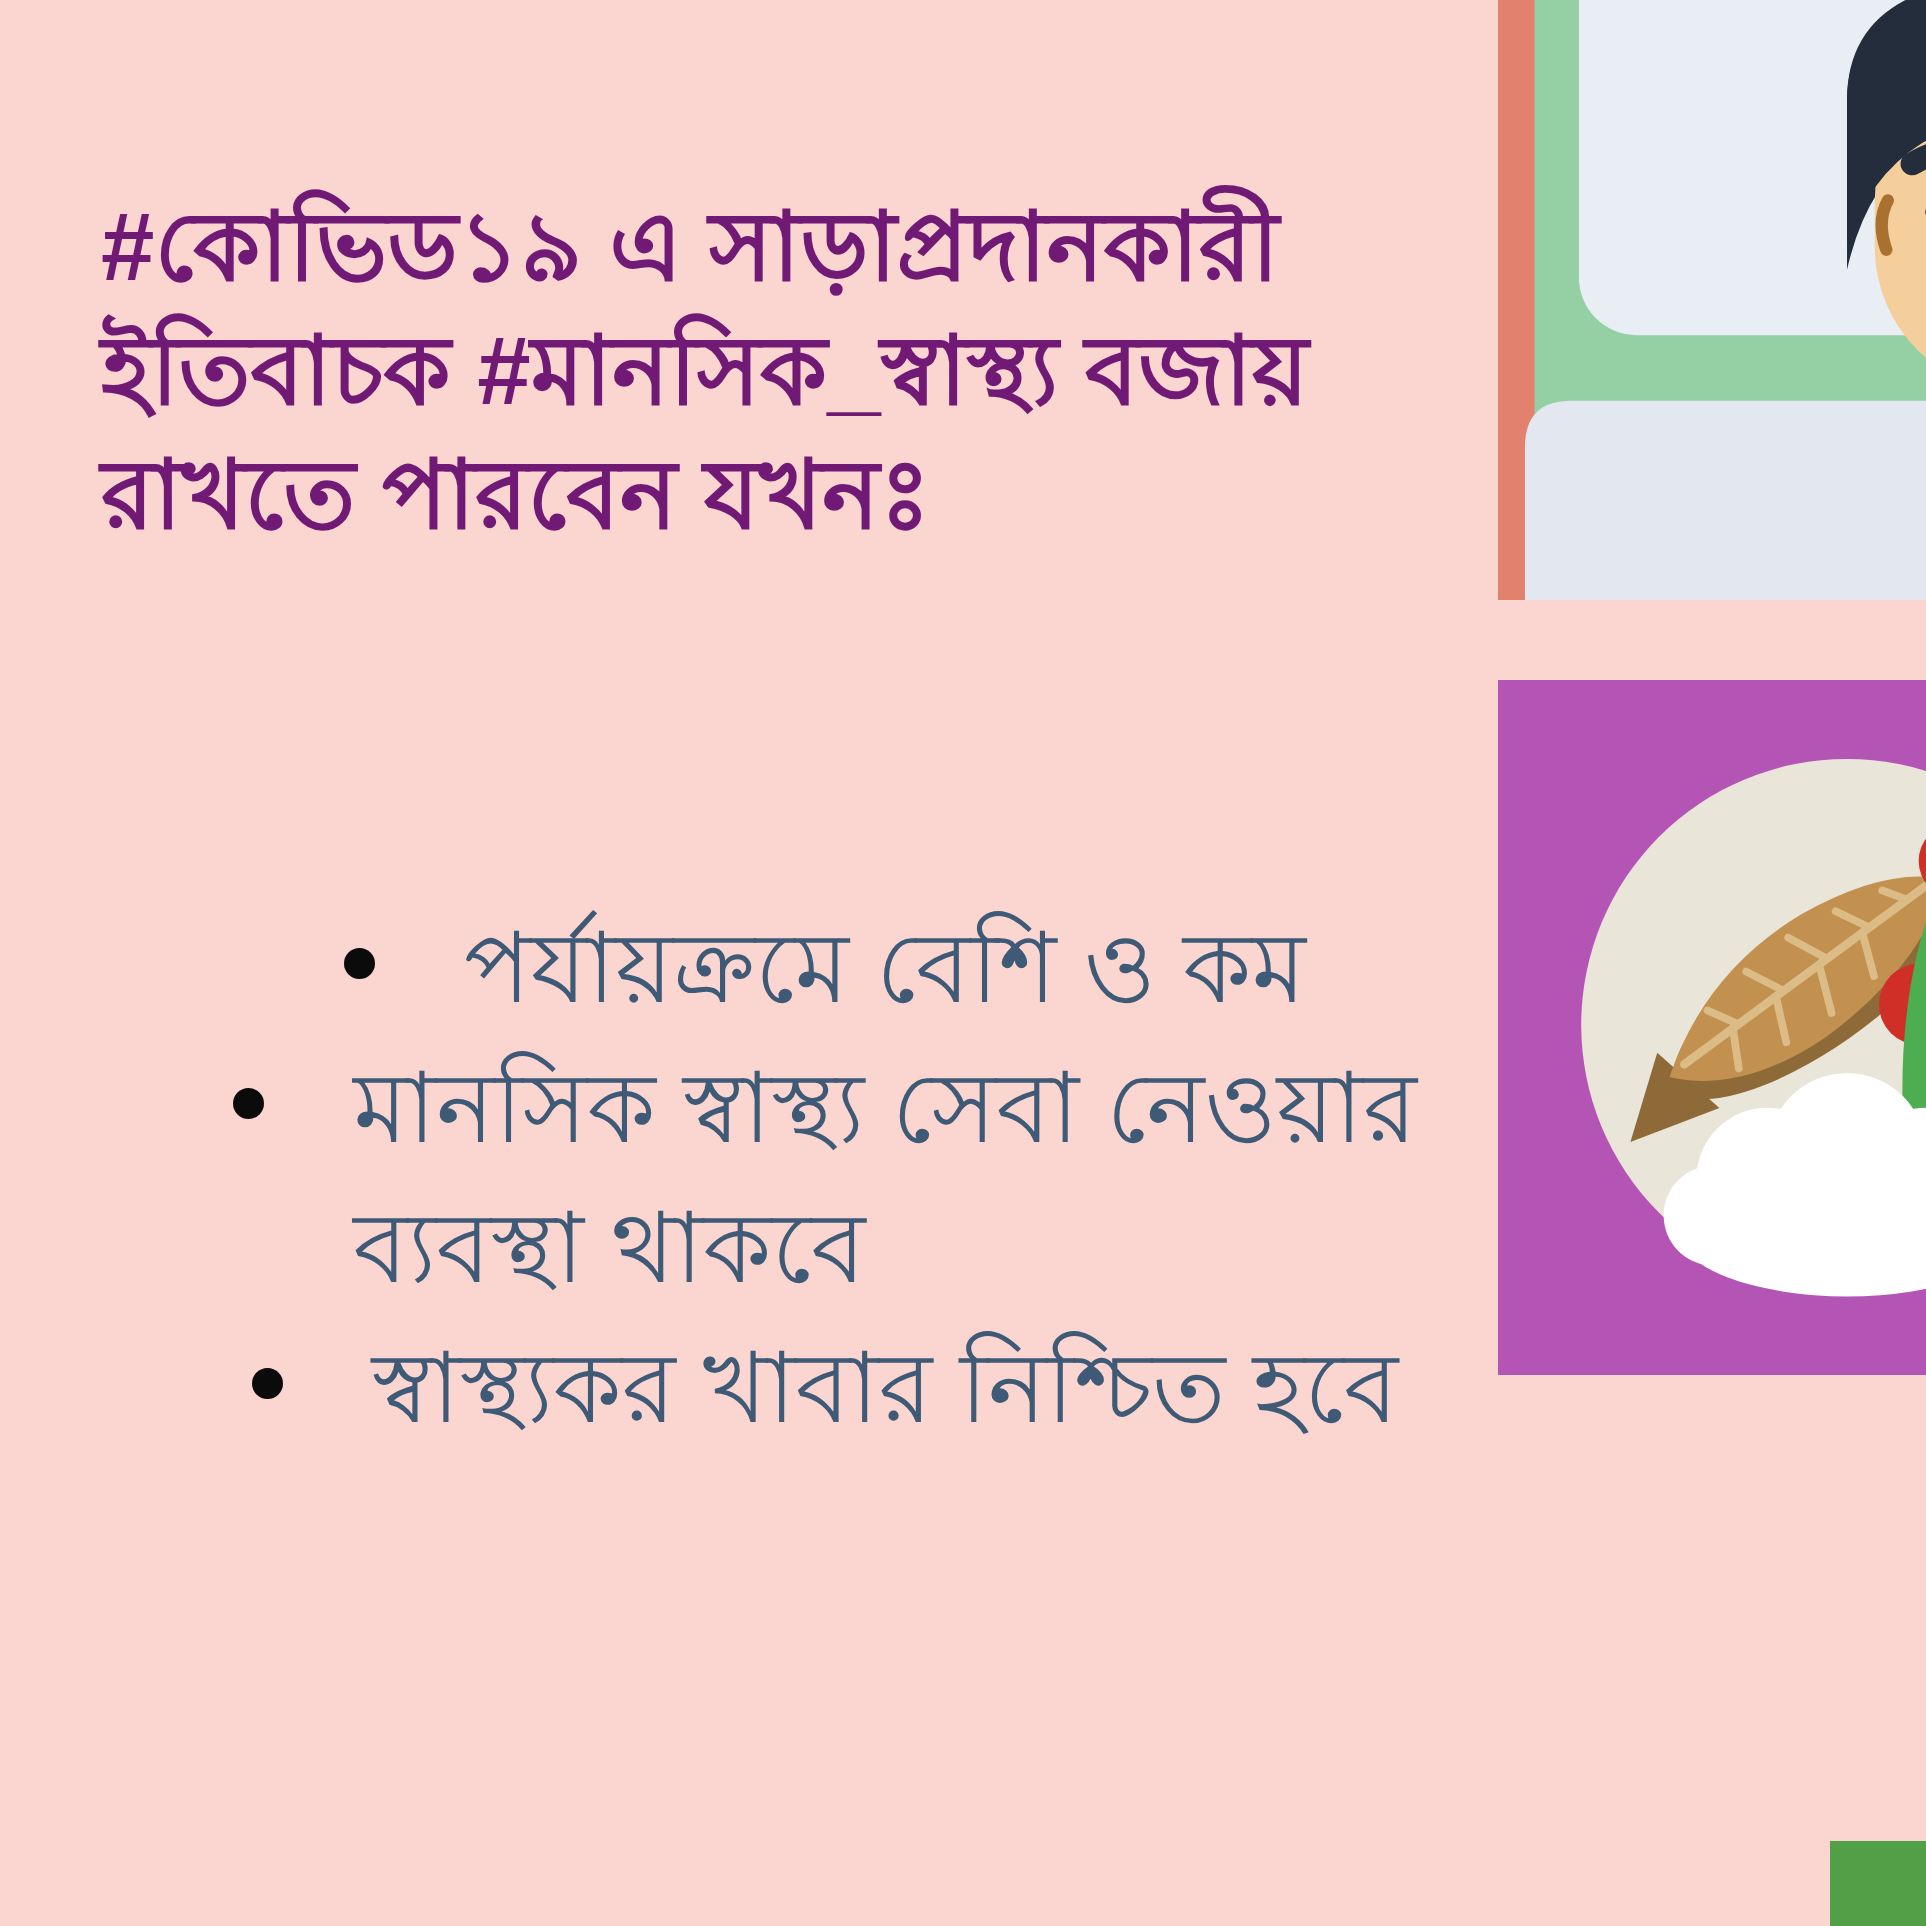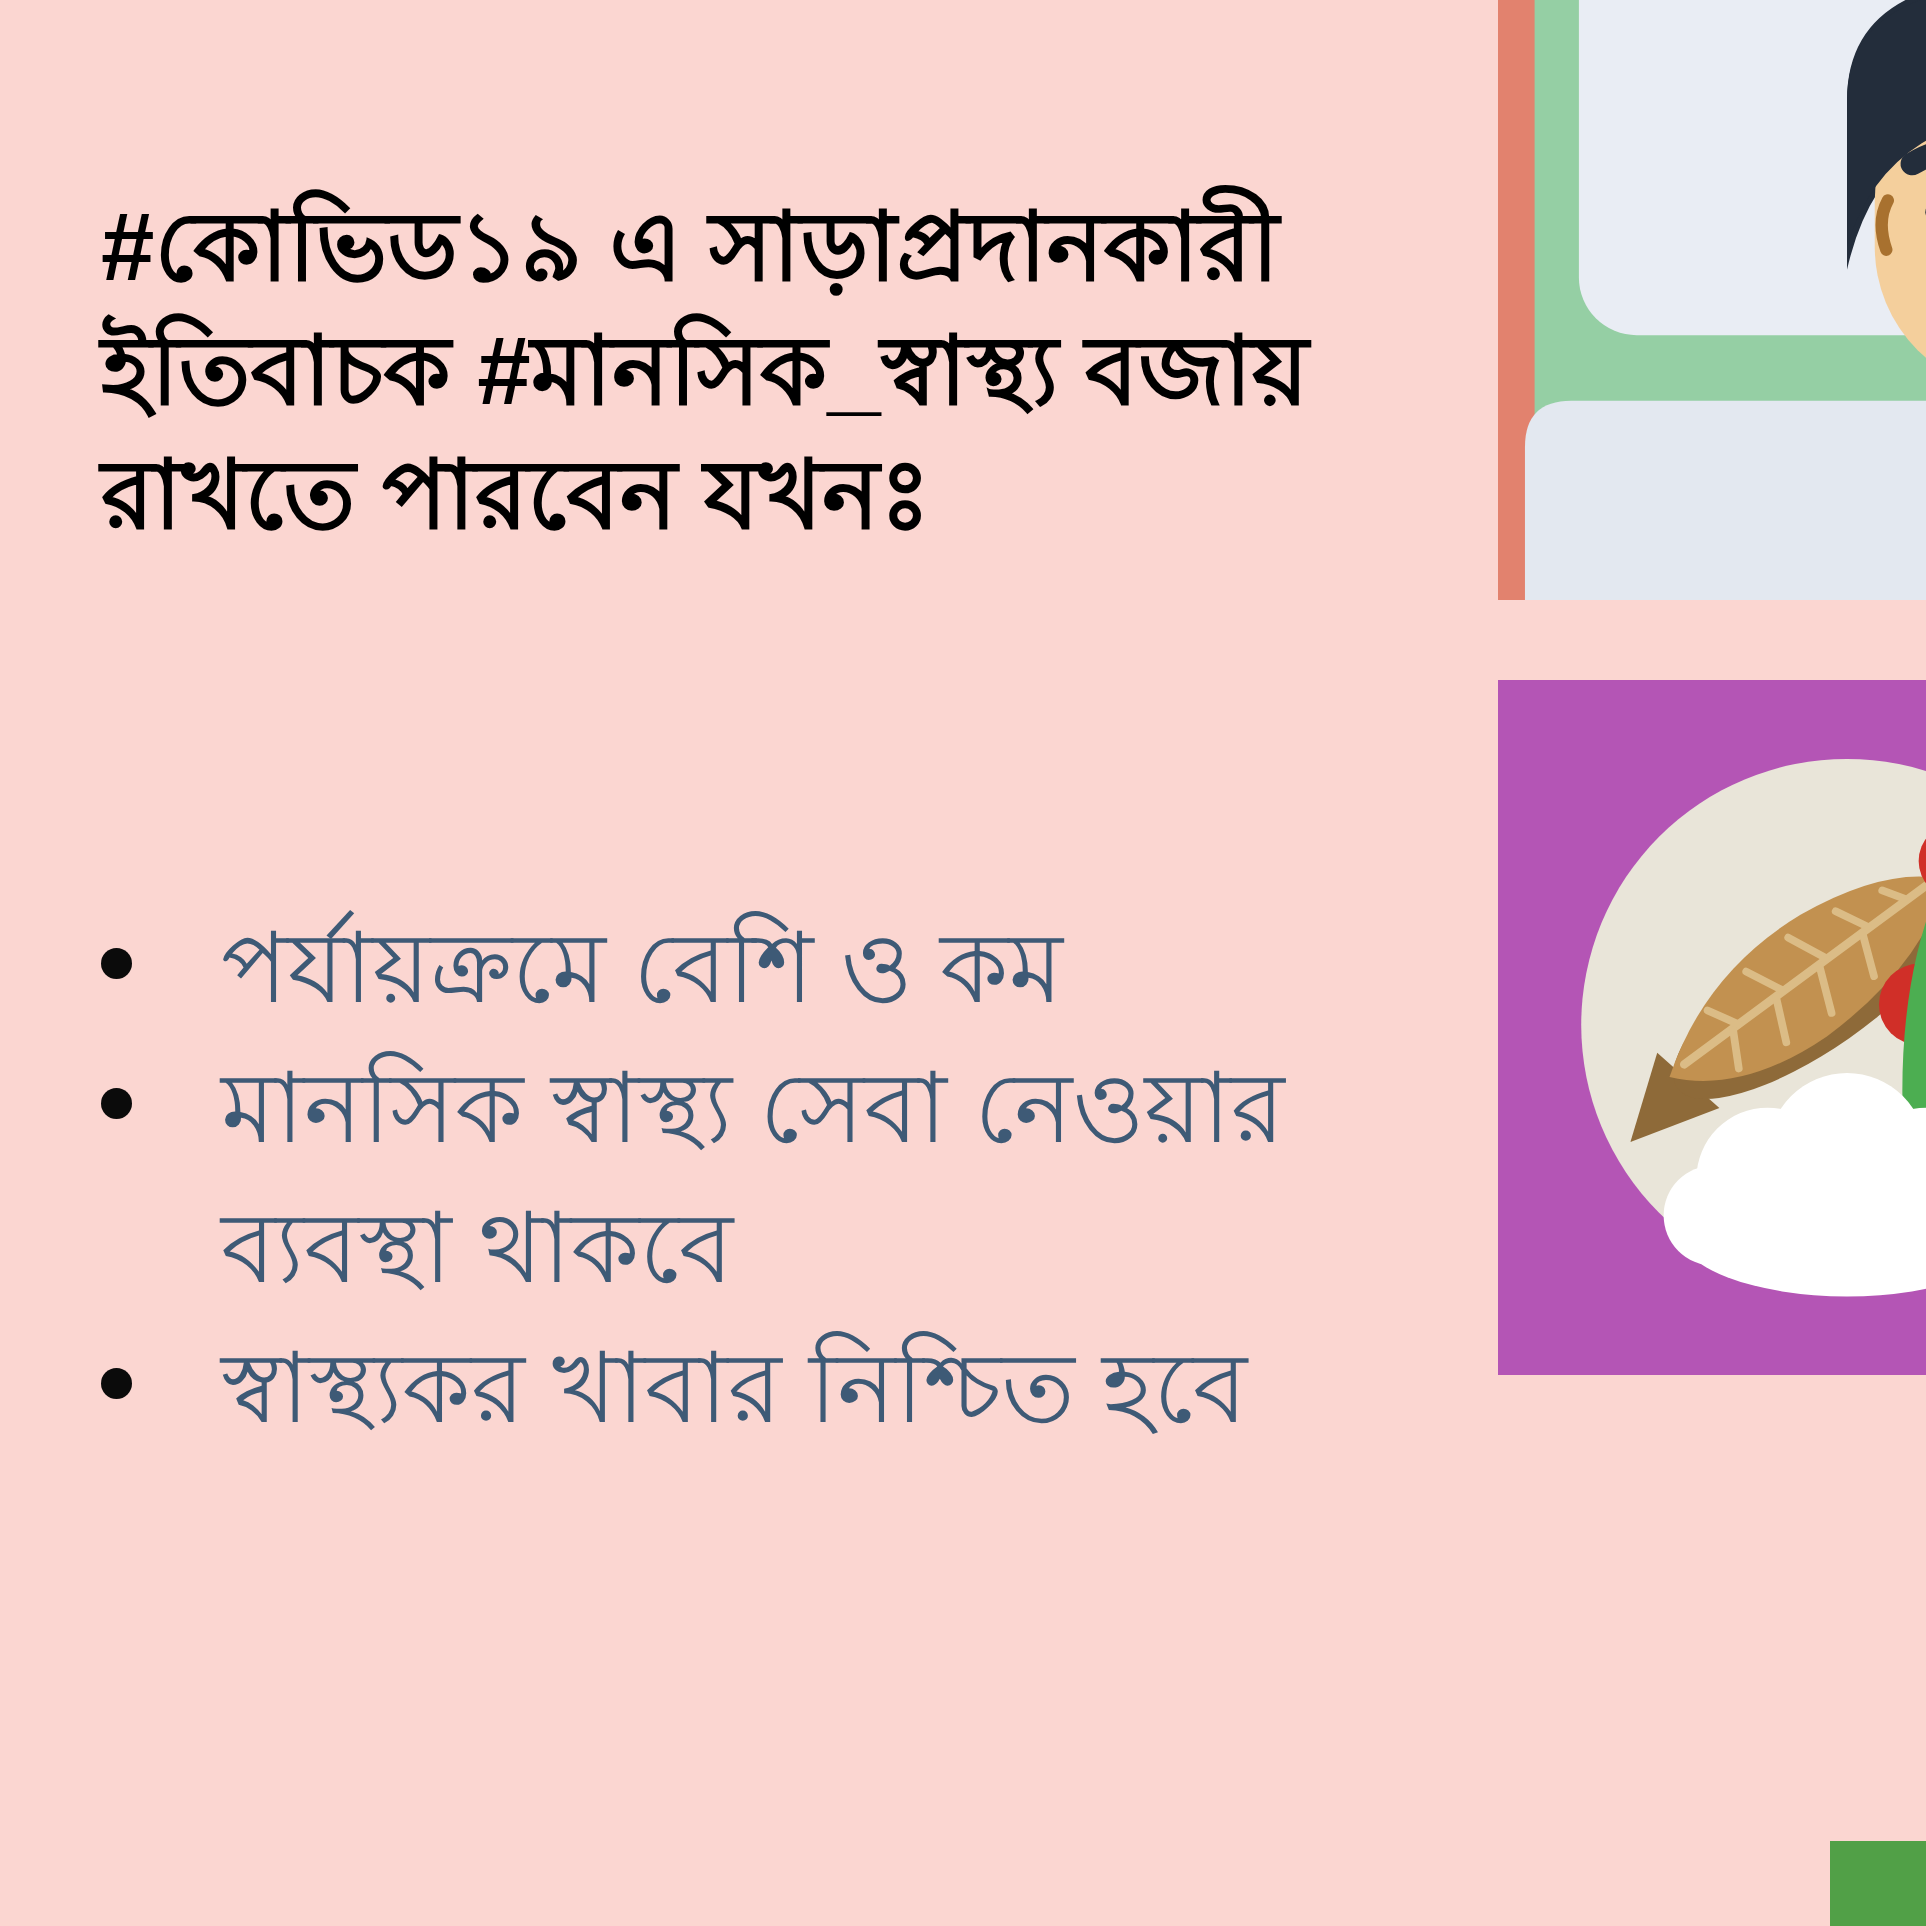--- a/index.html
+++ b/index.html
@@ -1,24 +1,24 @@
 <!DOCTYPE html>
 <html style="font-size:6.2px"><head>
 <meta charset="utf-8">
 <style>
   html,body{margin:0;padding:0;}
   body{width:2889px;height:2889px;font-family:"Liberation Sans","DejaVu Sans",sans-serif;}
   .canvas{position:relative;width:2889px;height:2889px;background:#fbd6d1;overflow:hidden;}
   .abs{position:absolute;}
 
   
-  .heading{left:101px;top:185px;width:1445px;color:#000000;
+  .heading{left:101px;top:185px;width:1445px;color:#701a75;
            font-size:96px;line-height:124px;font-weight:700;white-space:nowrap;}
   .bullets{left:101px;top:898px;width:1448px;list-style:none;margin:0;padding:0;}
-  .bullet{display:flex;align-items:flex-start;color:#3e5a76;}
+  .bullet{display:flex;align-items:flex-start;color:#3e5a76;justify-content:center;}
   .bullet-dot{flex:0 0 31px;width:31px;height:31px;border-radius:50%;background:#0b0b0b;
               margin-top:50px;margin-right:89px;}
   .bullet-text{font-size:98px;line-height:140px;font-weight:400;white-space:nowrap;}
 
   
   .panel{position:absolute;overflow:hidden;}
   .panel-sleep{left:1498px;top:0;width:1064px;height:600px;}
   .panel-food{left:1498px;top:680px;width:698px;height:695px;}
   .panel-phone{left:1830px;top:1841px;width:1059px;height:543px;}
   .panel svg{display:block;width:100%;height:100%;}

